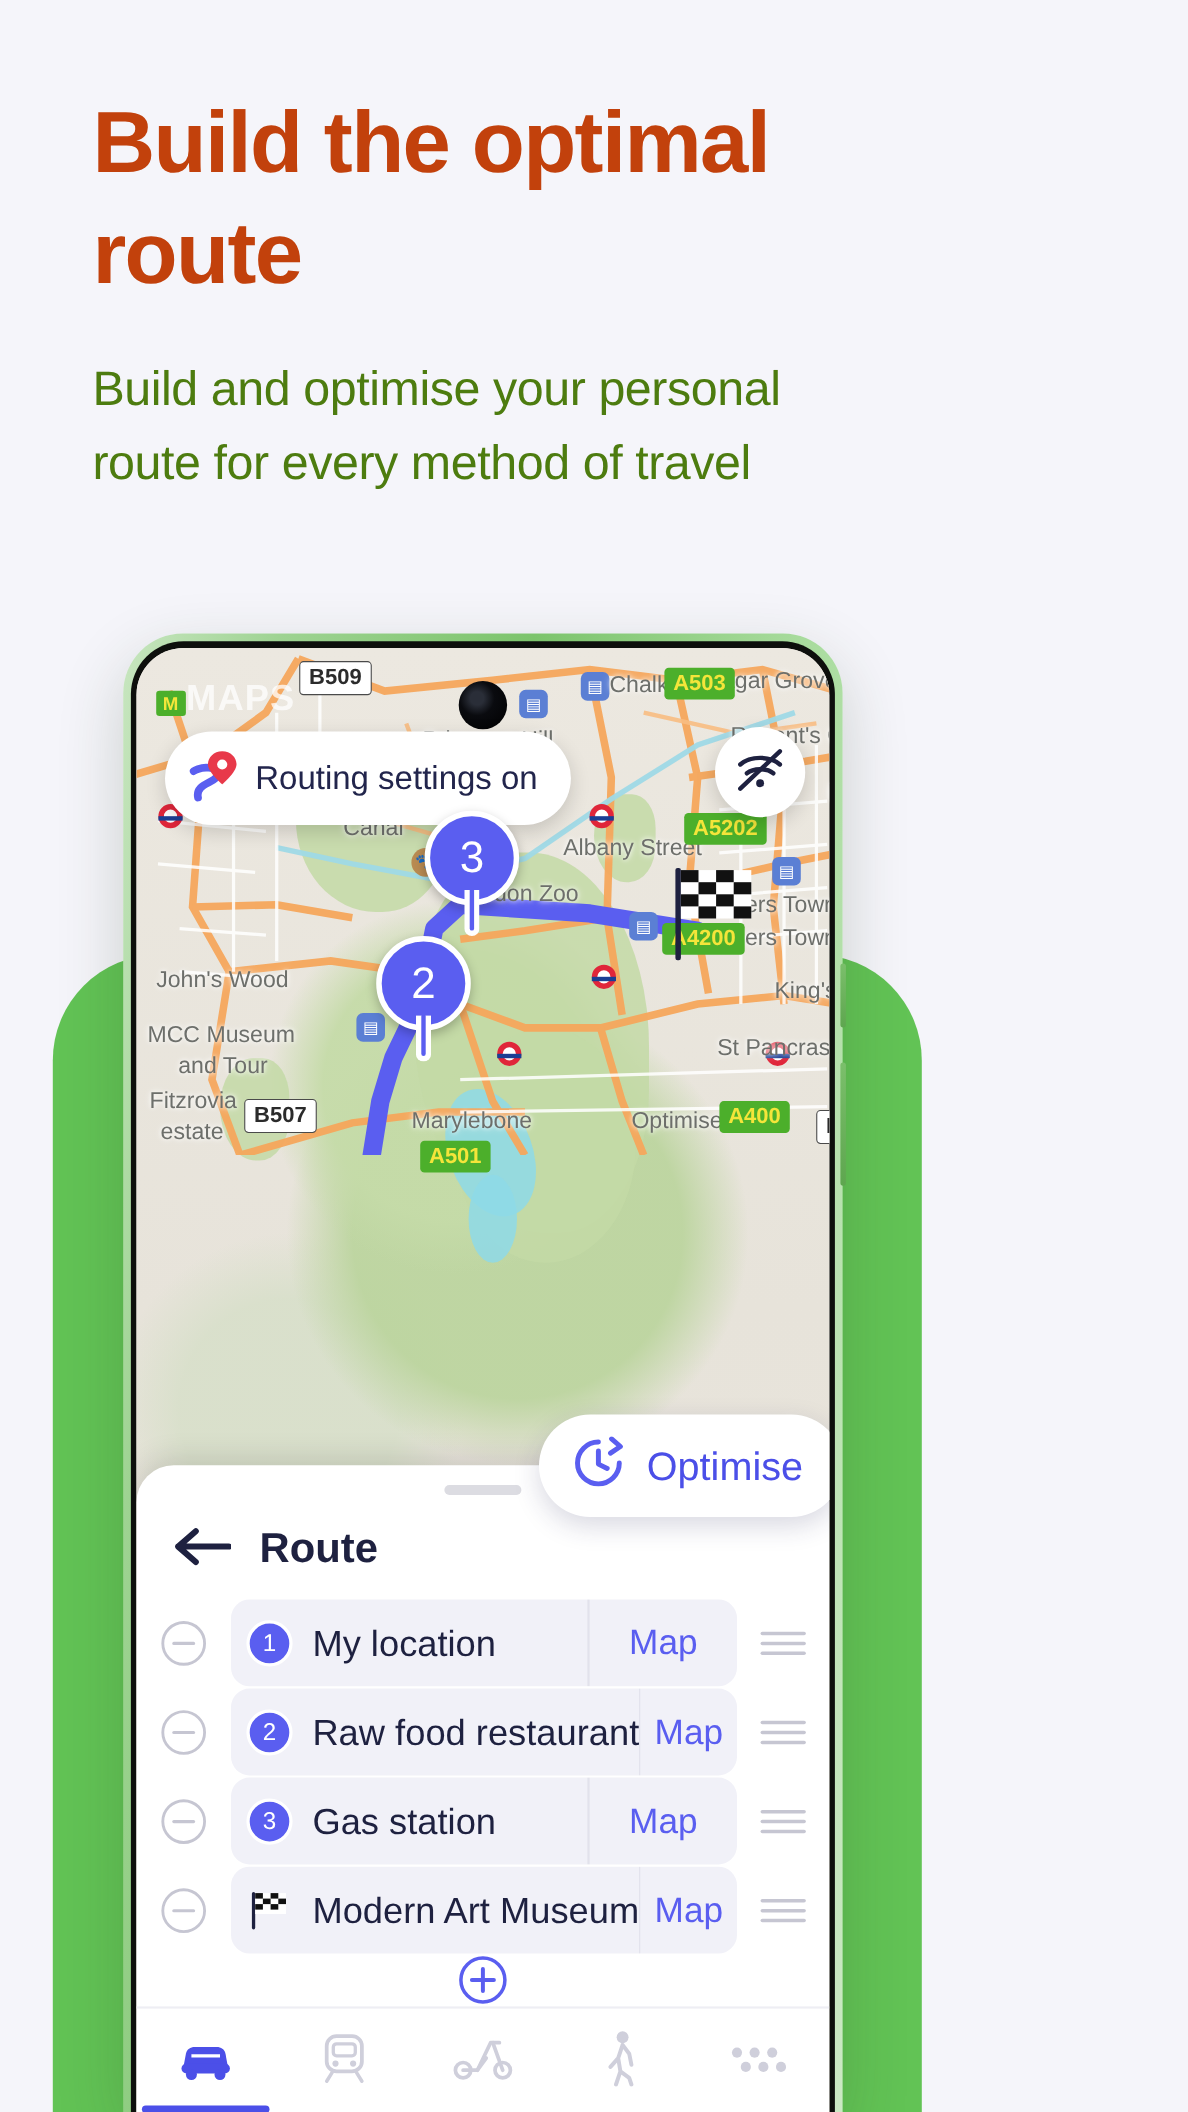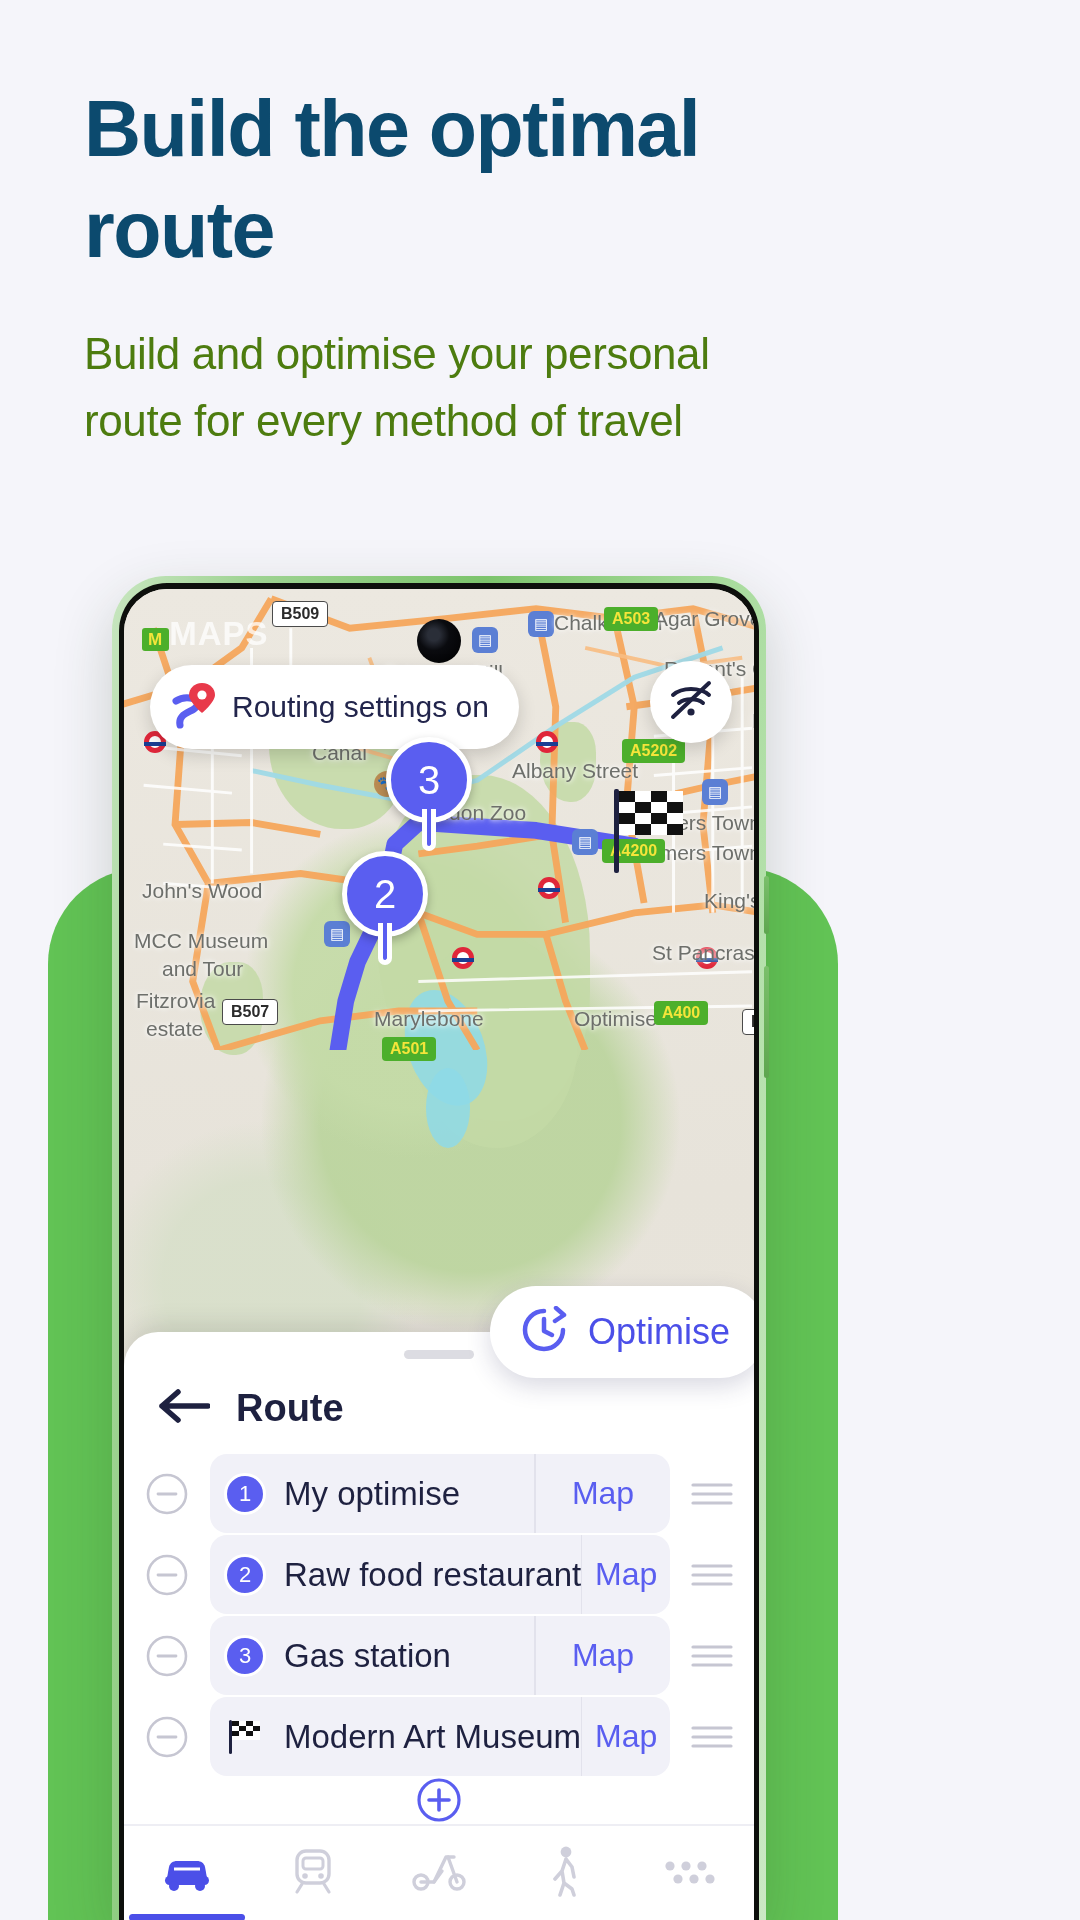--- a/index.html
+++ b/index.html
@@ -8,21 +8,21 @@
     background: #f5f5fa;
     font-family: "Liberation Sans", sans-serif;
     overflow: hidden;
   }
   .page { position: relative; width: 1080px; height: 1920px; background: #f5f5fa; }
 
   
   .headline {
     position: absolute; left: 84px; top: 78px; width: 740px;
     font-size: 79px; line-height: 101px; font-weight: 800;
-    color: #0c4a6e; letter-spacing: -1.5px;
+    color: #c2410c; letter-spacing: -1.5px;
   }
   .subhead {
     position: absolute; left: 84px; top: 320px; width: 680px;
     font-size: 44px; line-height: 67px; font-weight: 400;
     color: #4d7c0f; letter-spacing: -0.4px;
   }
 
   
   .green-blob {
     position: absolute; left: 48px; top: 868px;
@@ -80,21 +80,21 @@
   .mw1{left:45%;top:30%;width:12%;height:9%;transform:rotate(-20deg);}
   .mw2{left:48%;top:36%;width:7%;height:6%;}
 
   .mlabel {
     position: absolute; color: #6d6f6b; font-size: 21px; font-weight: 400;
     text-shadow: 0 0 4px rgba(255,255,255,.95), 0 0 8px rgba(255,255,255,.8);
     white-space: nowrap;
   }
   .mshield {
     position: absolute; background: #4caf2b; color: #f4e53a;
-    font-size: 16px; font-weight: 700; padding: 3px 8px; border-radius: 4px;
+    font-size: 20px; font-weight: 700; padding: 3px 8px; border-radius: 4px;
     white-space: nowrap;
   }
   .mshield.white { background:#fff; color:#2b2b2b; border:1.5px solid #4a4a4a; }
   .mpoi {
     position: absolute; width: 26px; height: 26px; border-radius: 6px;
     background: #5b7fd4; display:flex; align-items:center; justify-content:center;
     color:#fff; font-size:15px;
   }
   .mtube {
     position:absolute; width:22px; height:22px; border-radius:50%;
@@ -397,21 +397,21 @@
           <div class="rows" id="stop-rows">
               <div class="row">
                 <div class="minus">
                   <svg width="44" height="44" viewBox="0 0 44 44">
                     <circle cx="22" cy="22" r="19" stroke="#c6c6d2" stroke-width="2.6" fill="none"></circle>
                     <path d="M13 22 L31 22" stroke="#c6c6d2" stroke-width="2.8" stroke-linecap="round"></path>
                   </svg>
                 </div>
                 <div class="body">
                   <div class="badge">1</div>
-                  <div class="name">My optimise</div>
+                  <div class="name">My location</div>
                   <div class="sep"></div>
                   <div class="maplink">Map</div>
                 </div>
                 <div class="drag">
                   <svg width="46" height="30" viewBox="0 0 46 30">
                     <g stroke="#c6c6d2" stroke-width="3.2" stroke-linecap="round">
                       <path d="M4 6 L42 6"></path>
                       <path d="M4 15 L42 15"></path>
                       <path d="M4 24 L42 24"></path>
                     </g>

